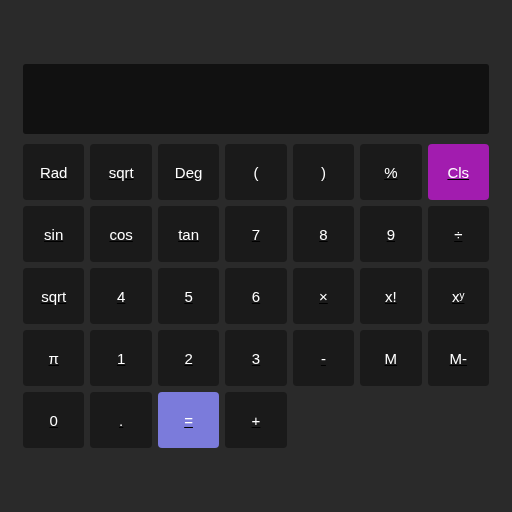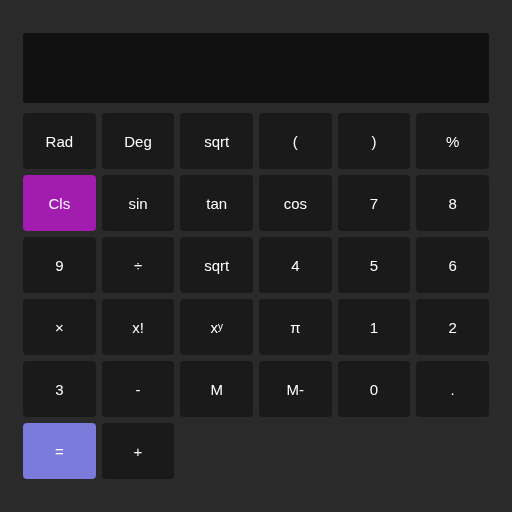--- a/index.html
+++ b/index.html
@@ -19,22 +19,23 @@
     }
     .display {
       background: #111;
       height: 70px;
       width: 100%;
       margin-bottom: 10px;
       border-radius: 3px;
     }
     .buttons {
       display: grid;
-      grid-template-columns: repeat(6, 1fr);
+      grid-template-columns: repeat(7, 1fr);
       gap: 6px;
+      text-decoration: underline;
     }
     .btn {
       background: #1a1a1a;
       color: #fff;
       border: none;
       border-radius: 4px;
       height: 56px;
       font-size: 15px;
       cursor: pointer;
       display: flex;
@@ -51,29 +52,29 @@
       color: #fff;
     }
   </style>
 </head>
 <body>
 
 <div class="calculator">
   <div class="display"></div>
   <div class="buttons" id="button-grid">
   <button class="btn">Rad</button>
+      <button class="btn">sqrt</button>
       <button class="btn">Deg</button>
-      <button class="btn">sqrt</button>
       <button class="btn">(</button>
       <button class="btn">)</button>
       <button class="btn">%</button>
       <button class="btn btn-pink">Cls</button>
       <button class="btn">sin</button>
+      <button class="btn">cos</button>
       <button class="btn">tan</button>
-      <button class="btn">cos</button>
       <button class="btn">7</button>
       <button class="btn">8</button>
       <button class="btn">9</button>
       <button class="btn">÷</button>
       <button class="btn">sqrt</button>
       <button class="btn">4</button>
       <button class="btn">5</button>
       <button class="btn">6</button>
       <button class="btn">×</button>
       <button class="btn">x!</button>

